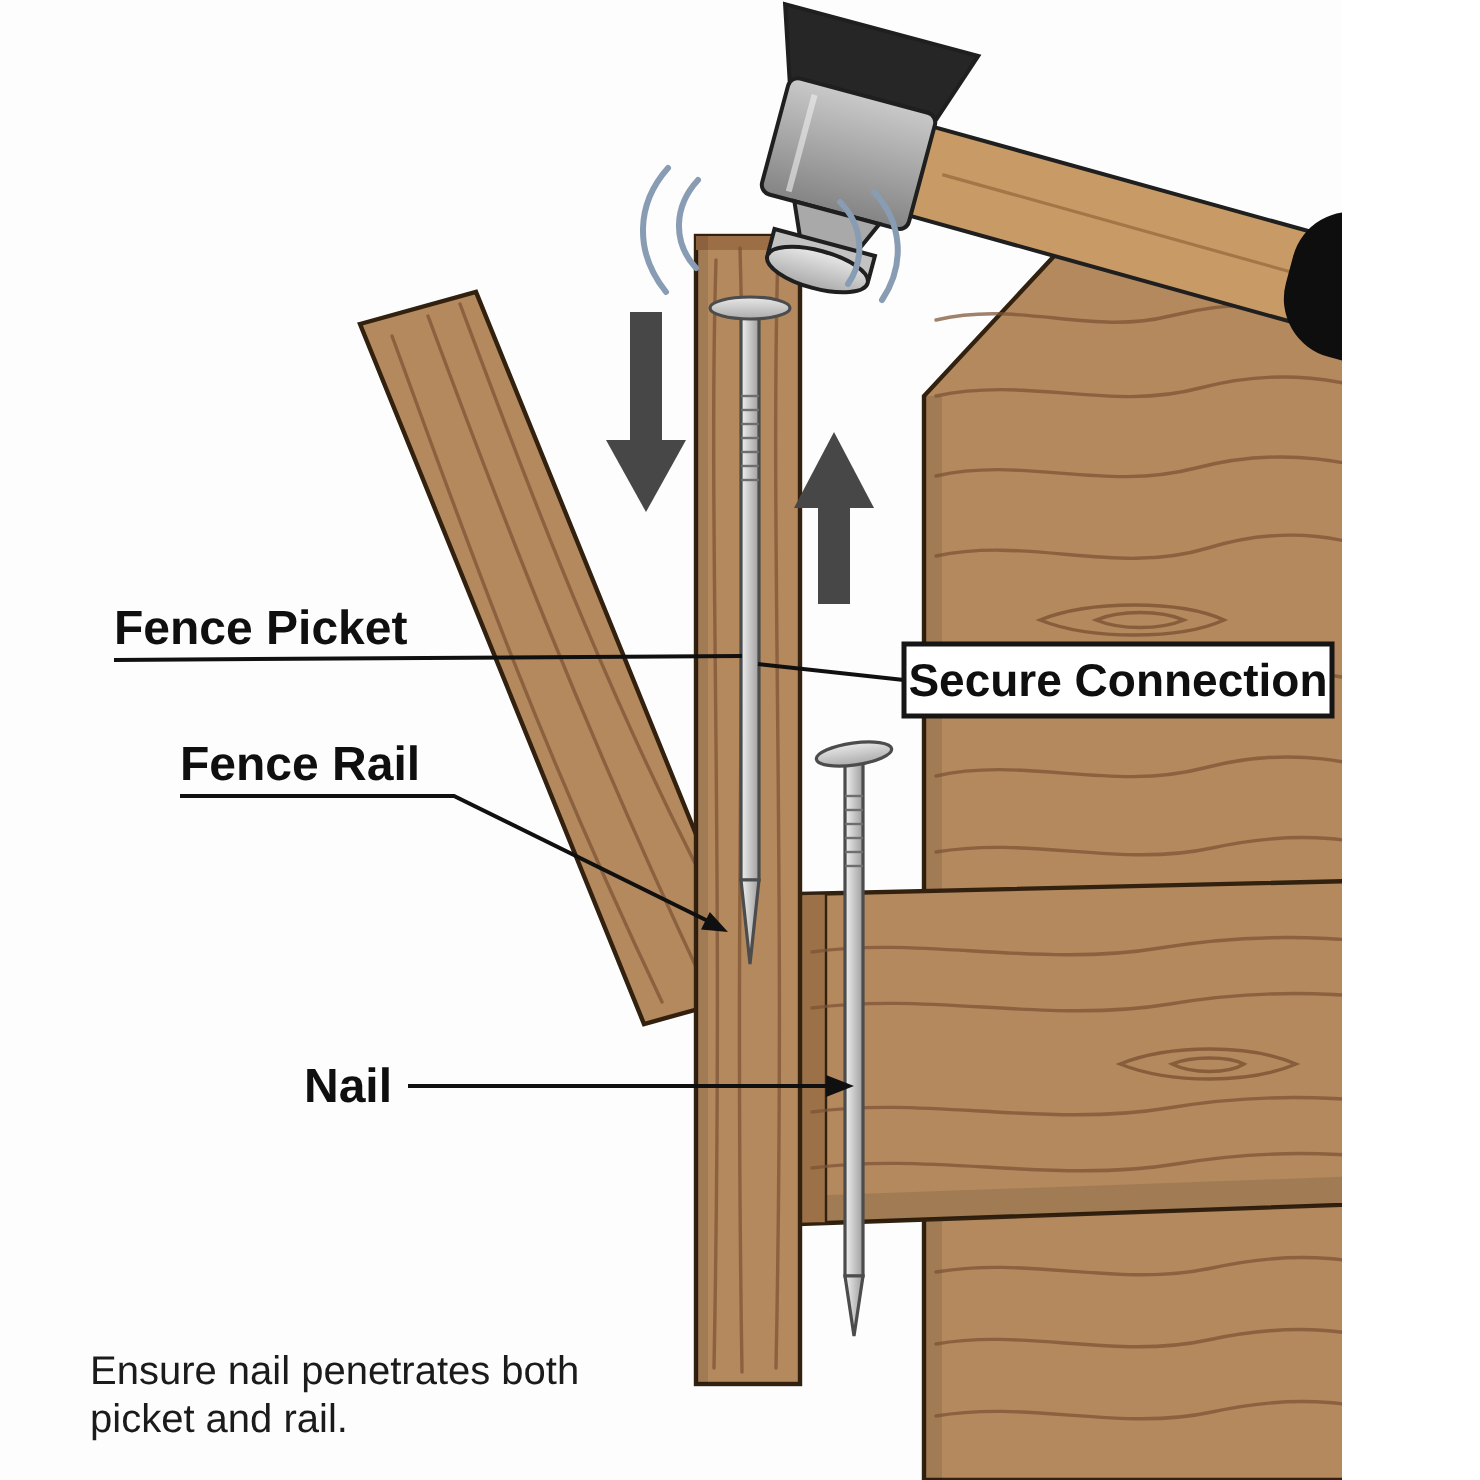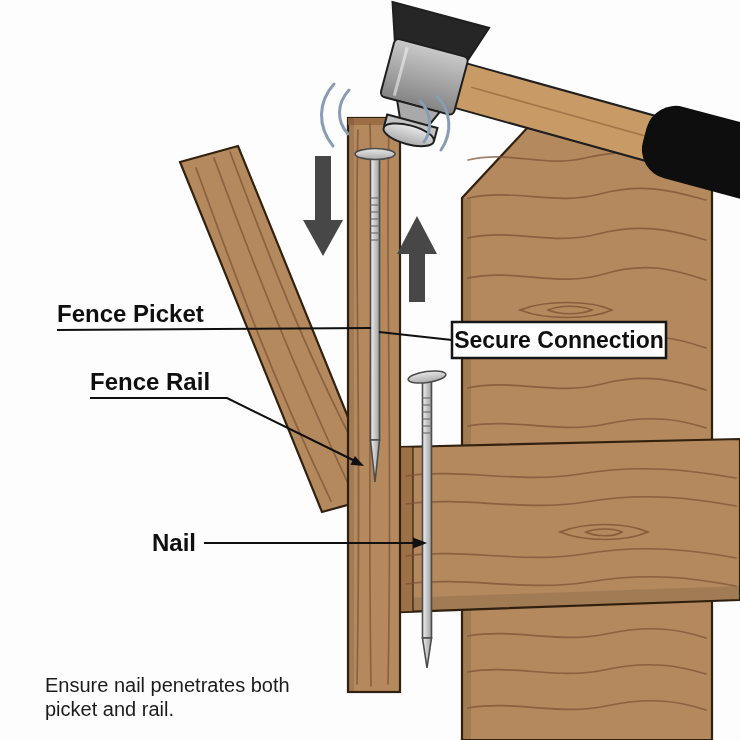--- a/index.html
+++ b/index.html
@@ -1,16 +1,16 @@
 <!DOCTYPE html>
 <html><head>
 <meta charset="utf-8">
 <style>
   html,body{margin:0;padding:0;background:#ffffff;}
-  #stage{width:740px;height:740px;position:relative;background:#b91c1c;overflow:hidden;
+  #stage{width:671px;height:740px;position:relative;background:#b91c1c;overflow:hidden;
          font-family:"Liberation Sans",sans-serif;user-select:none;}
   svg{display:block;}
   .board{stroke:#32210f;stroke-width:2.2;}
   .endgrain{stroke:#32210f;stroke-width:1.2;}
   .grain{fill:none;stroke:#7c5233;stroke-width:1.7;opacity:.72;stroke-linecap:round;}
   .grain-knot{fill:none;stroke:#7c5233;stroke-width:1.7;opacity:.8;}
   .shade{stroke:none;fill:rgba(0,0,0,.10);}
   .leader{stroke:#101010;stroke-width:2;fill:none;}
   .arrowhead{fill:#101010;stroke:none;}
   .lbl{font-family:"Liberation Sans",sans-serif;font-size:24px;font-weight:bold;fill:#0f0f0f;}

